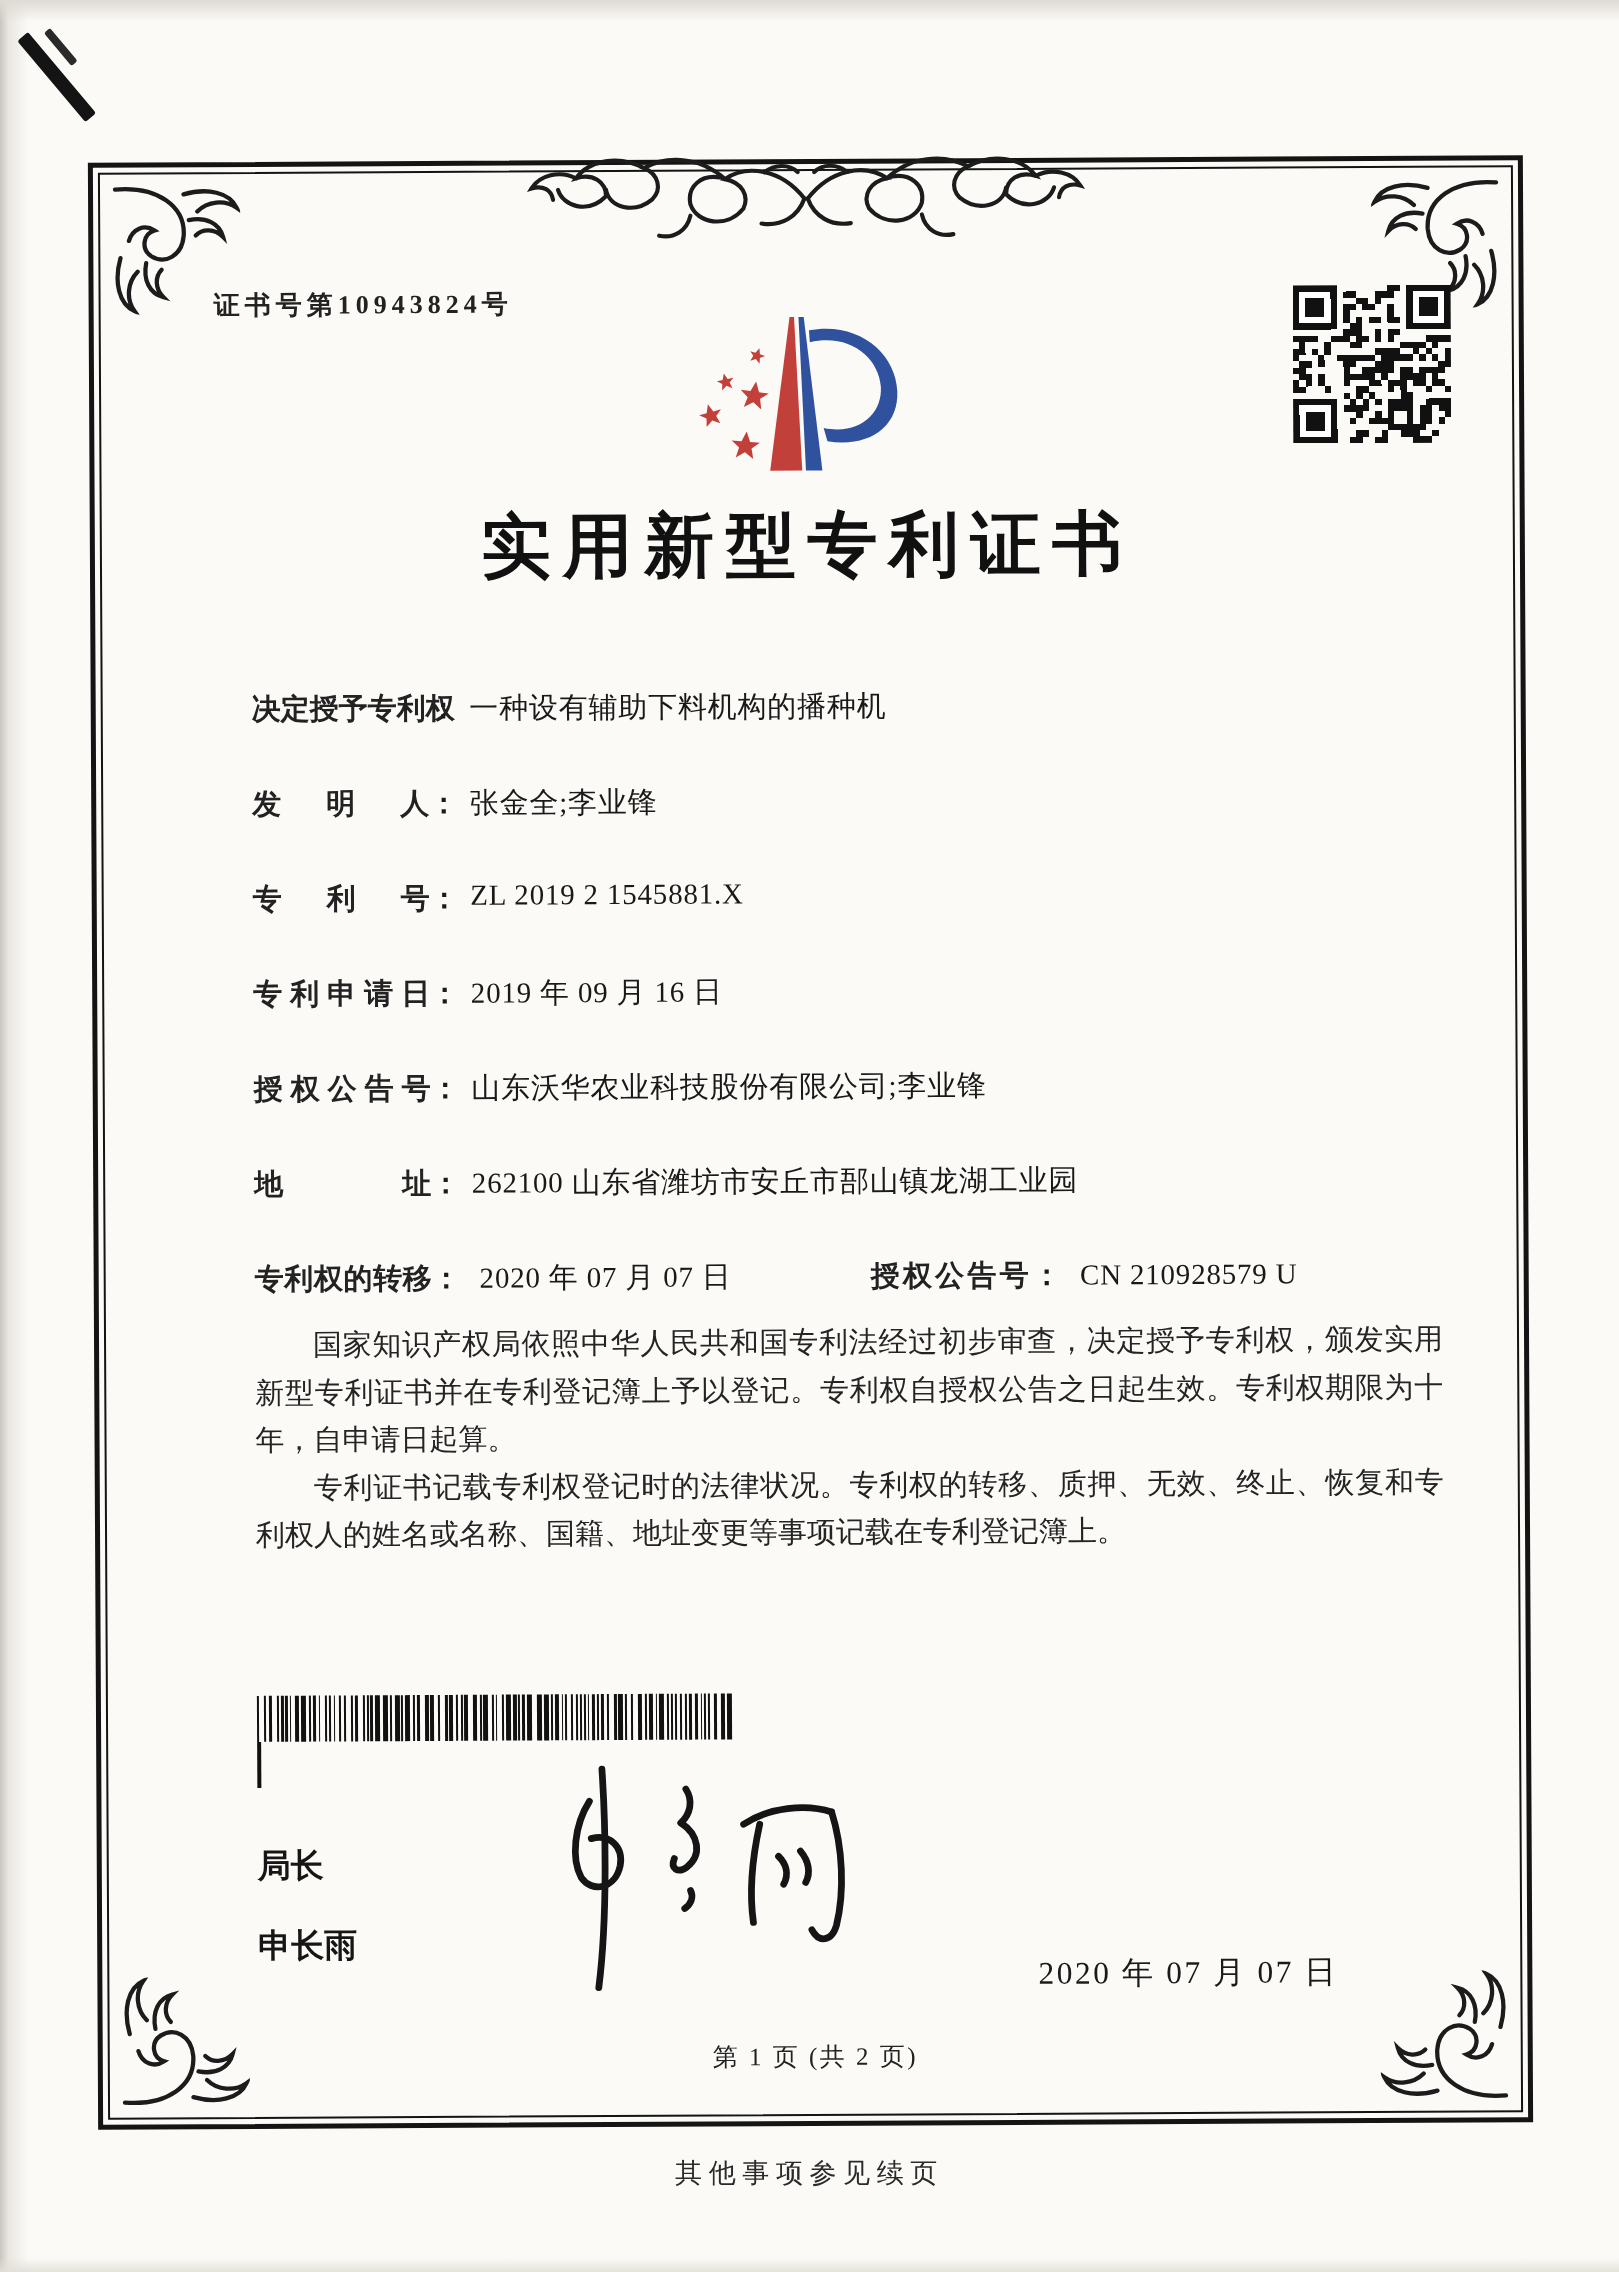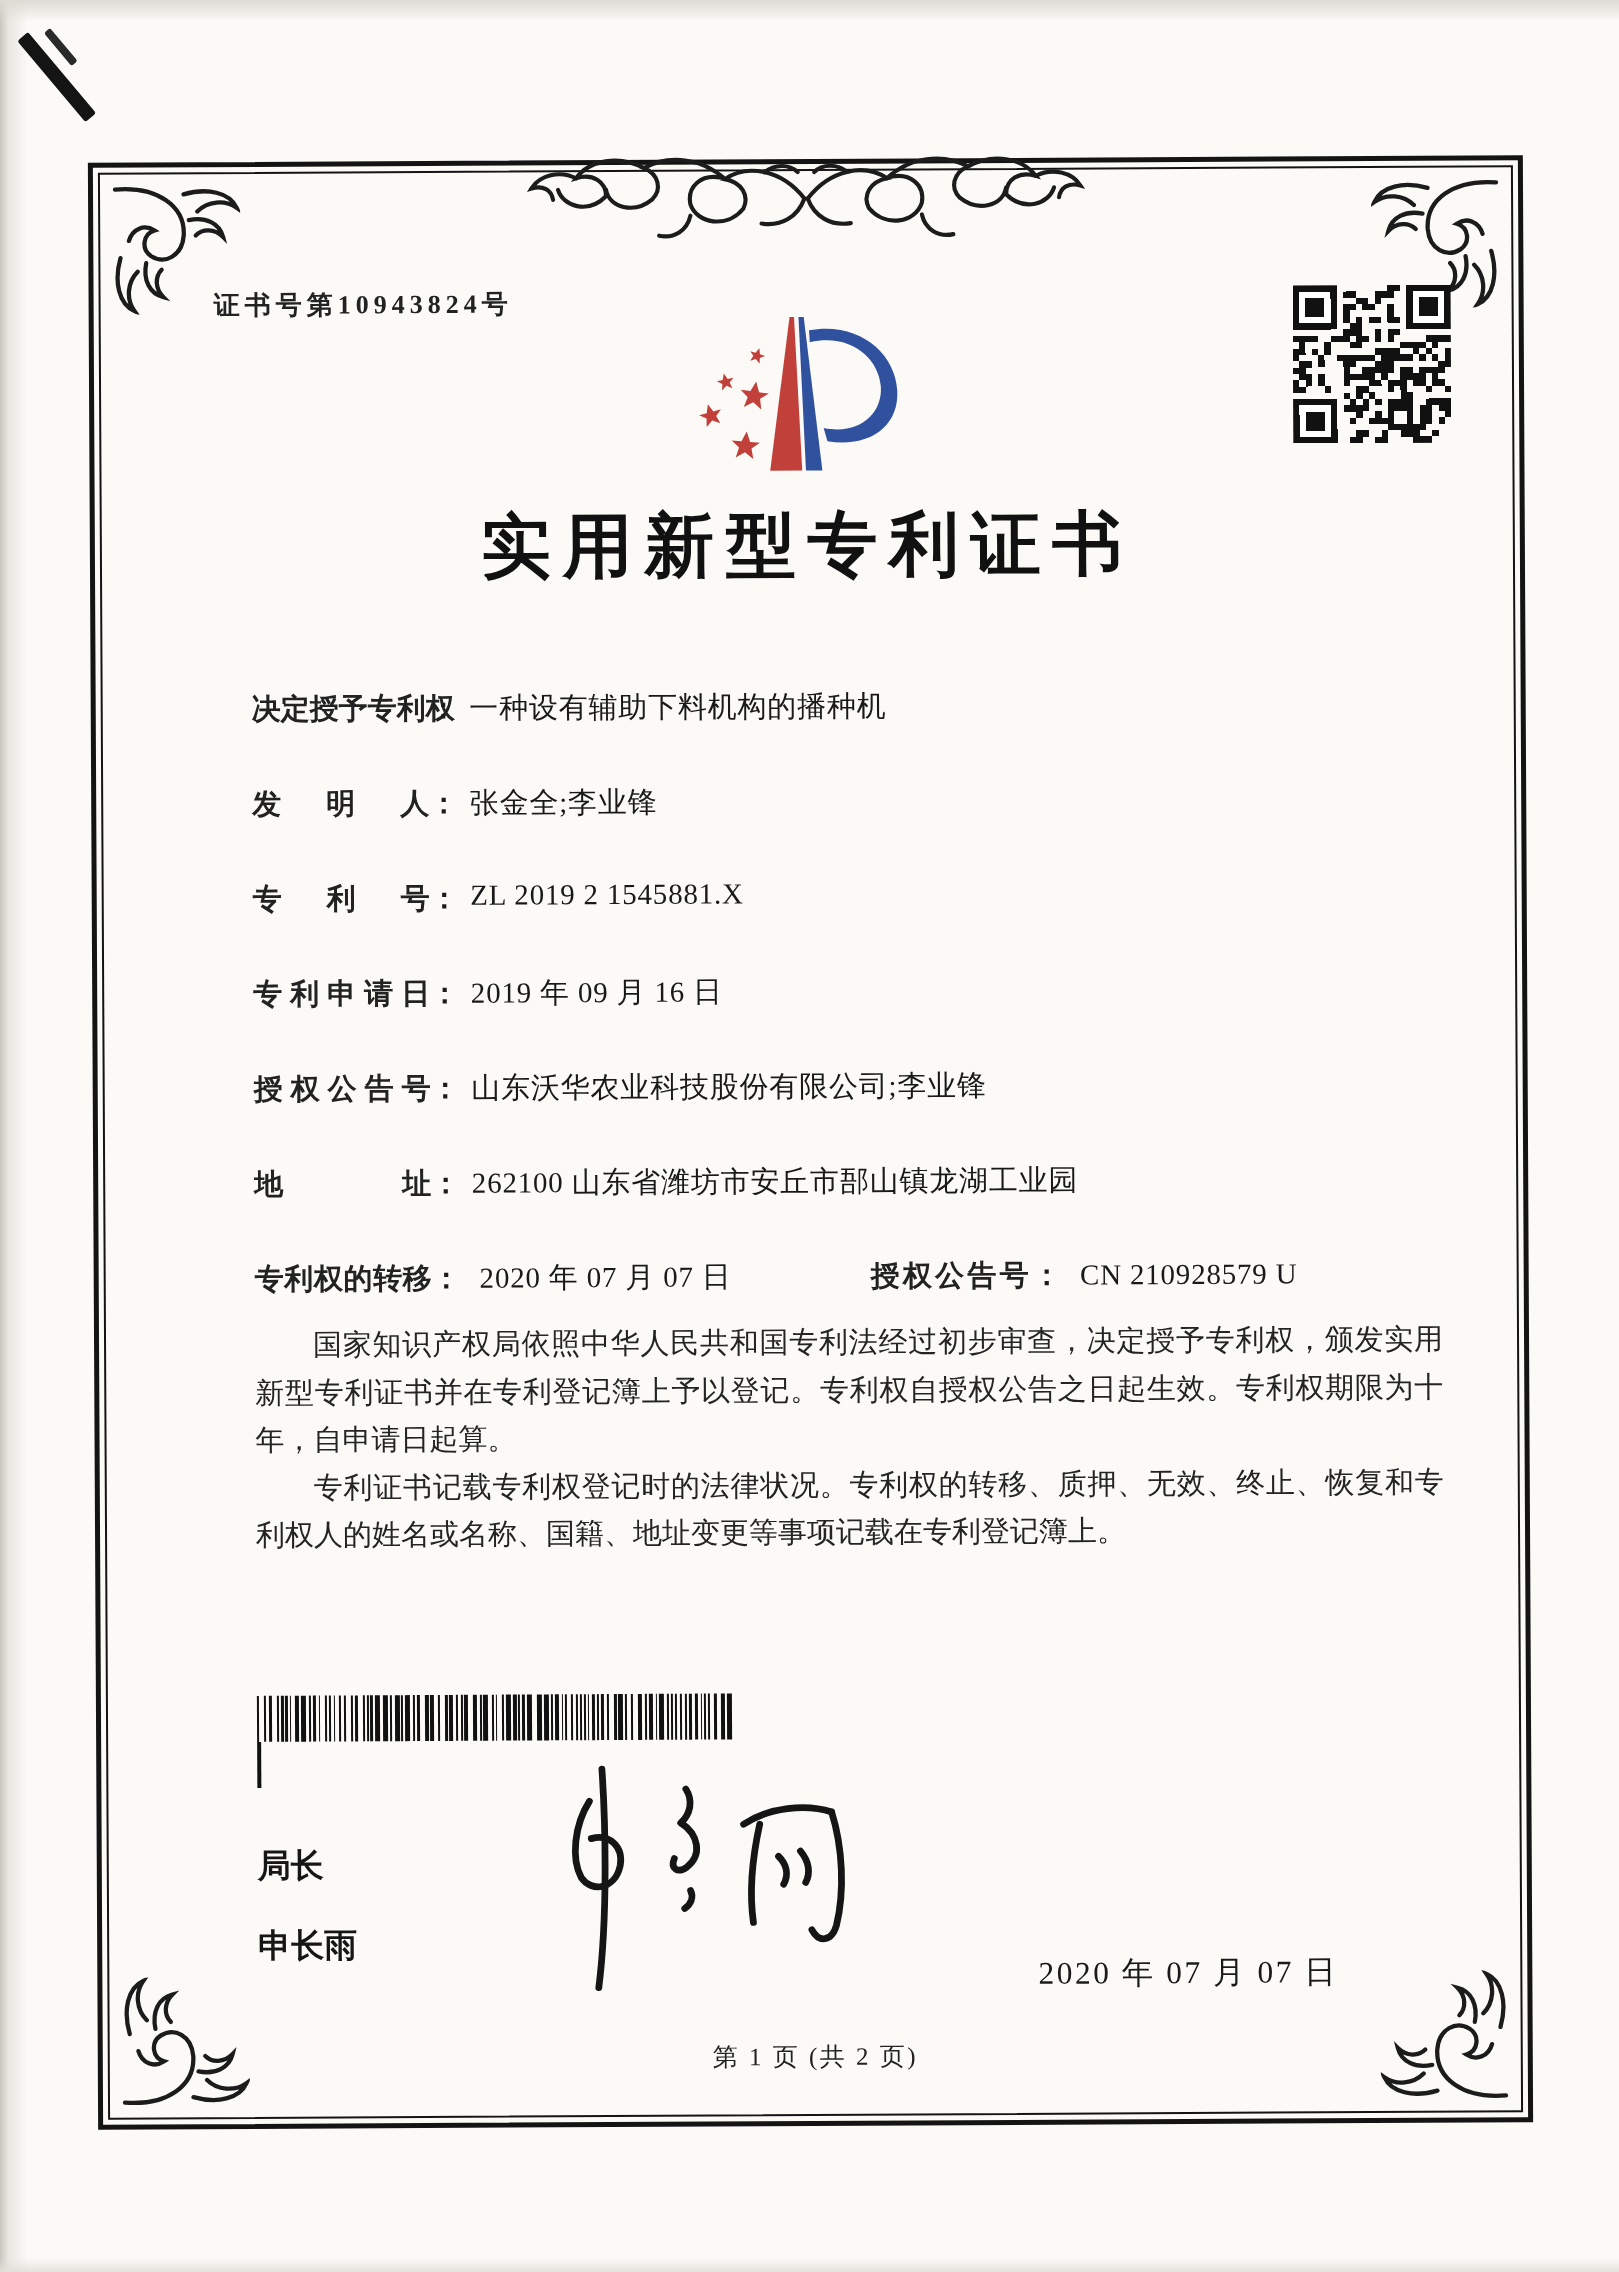--- a/index.html
+++ b/index.html
@@ -449,14 +449,15 @@
           <path d="M341,110 C351,120 353,132 347,143"></path>
           <path d="M367,104 C377,116 379,130 373,141"></path>
         </g>
       </svg>
     </div>
 
     <div class="sign-date">2020 年 07 月 07 日</div>
     <div class="page-no">第 1 页 (共 2 页)</div>
   </div>
 
+  <div class="footer-note">其他事项参见续页</div>
 </div>
 
 
 </body></html>

